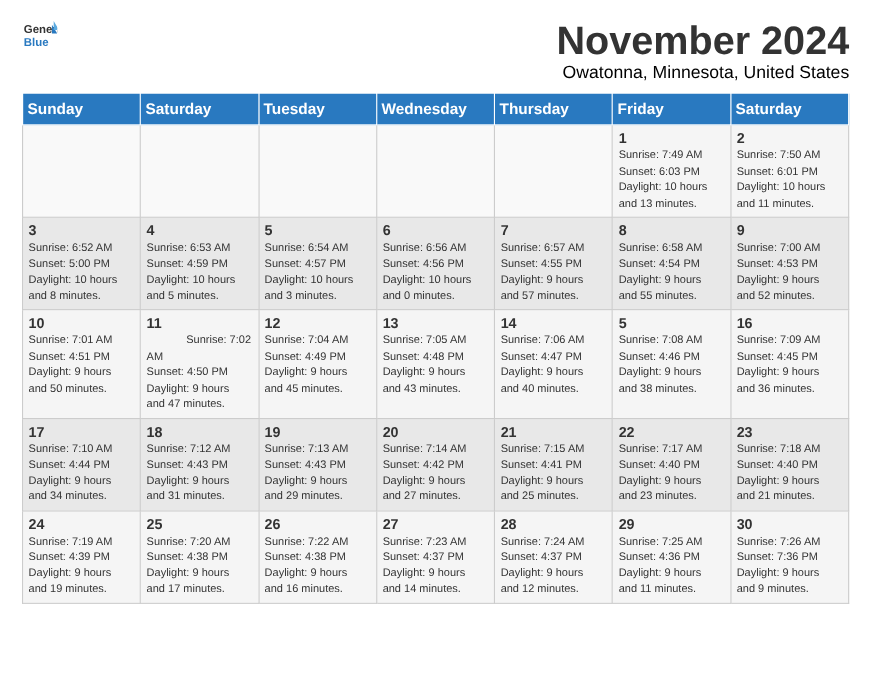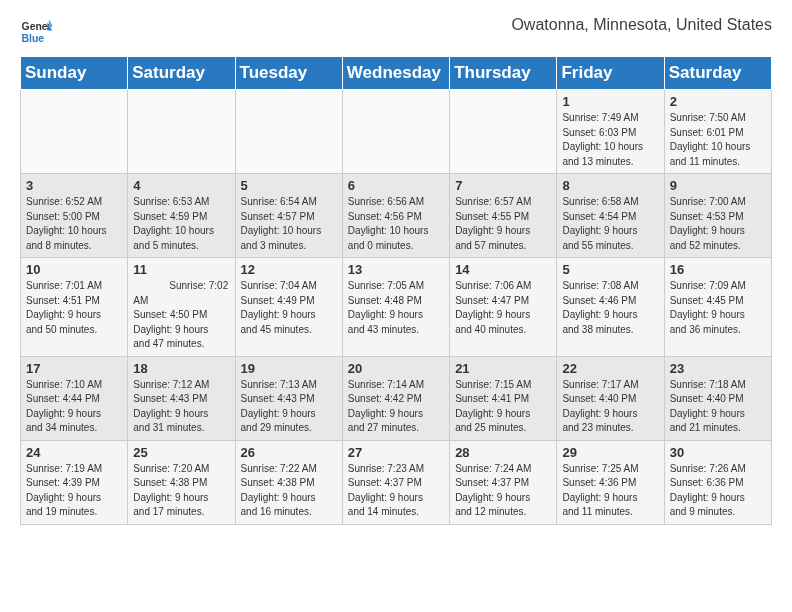--- a/index.html
+++ b/index.html
@@ -28,31 +28,31 @@
     .title-area {
       text-align: right;
     }
     .month-title {
       font-size: 36px;
       font-weight: bold;
       color: #333;
     }
     .location-title {
       font-size: 16px;
-      color: #404040;
+      color: #000000;
     }
     table {
       width: 100%;
       border-collapse: collapse;
       table-layout: fixed;
     }
     thead tr th {
       background-color: #2979c0;
       color: #fff;
-      font-size: 17px;
+      font-size: 14px;
       font-weight: bold;
       padding: 6px 4px;
       text-align: left;
       border: 1px solid #fff;
     }
     tbody tr td {
       vertical-align: top;
       border: 1px solid #ccc;
       padding: 4px 5px;
       font-size: 10.5px;
@@ -87,20 +87,21 @@
 <div class="header-area">
   <div class="logo">
     <svg class="logo-icon" viewBox="0 0 40 40" xmlns="http://www.w3.org/2000/svg">
       <text x="2" y="18" font-size="13" font-weight="bold" fill="#333">General</text>
       <text x="2" y="32" font-size="13" font-weight="bold" fill="#2979c0">Blue</text>
       <polygon points="34,8 40,18 34,18" fill="#2979c0"></polygon>
       <polygon points="36,4 42,14 36,14" fill="#5baae0"></polygon>
     </svg>
   </div>
   <div class="title-area">
+    <div class="month-title">November 2024</div>
     <div class="location-title">Owatonna, Minnesota, United States</div>
   </div>
 </div>
 
 <table>
   <thead>
     <tr>
     <th>Sunday</th>
         <th>Saturday</th>
         <th>Tuesday</th>
@@ -235,18 +236,18 @@
 and 14 minutes.</span></td>
         <td><span class="day-number">28</span><span class="day-info" style="white-space: pre-line;">Sunrise: 7:24 AM
 Sunset: 4:37 PM
 Daylight: 9 hours
 and 12 minutes.</span></td>
         <td><span class="day-number">29</span><span class="day-info" style="white-space: pre-line; margin-top: 22px;">Sunrise: 7:25 AM
 Sunset: 4:36 PM
 Daylight: 9 hours
 and 11 minutes.</span></td>
         <td><span class="day-number">30</span><span class="day-info" style="white-space: pre-line;">Sunrise: 7:26 AM
-Sunset: 6:36 PM
+Sunset: 7:36 PM
 Daylight: 9 hours
 and 9 minutes.</span></td>
       </tr>
     </tbody>
 </table>
 
 </body></html>

